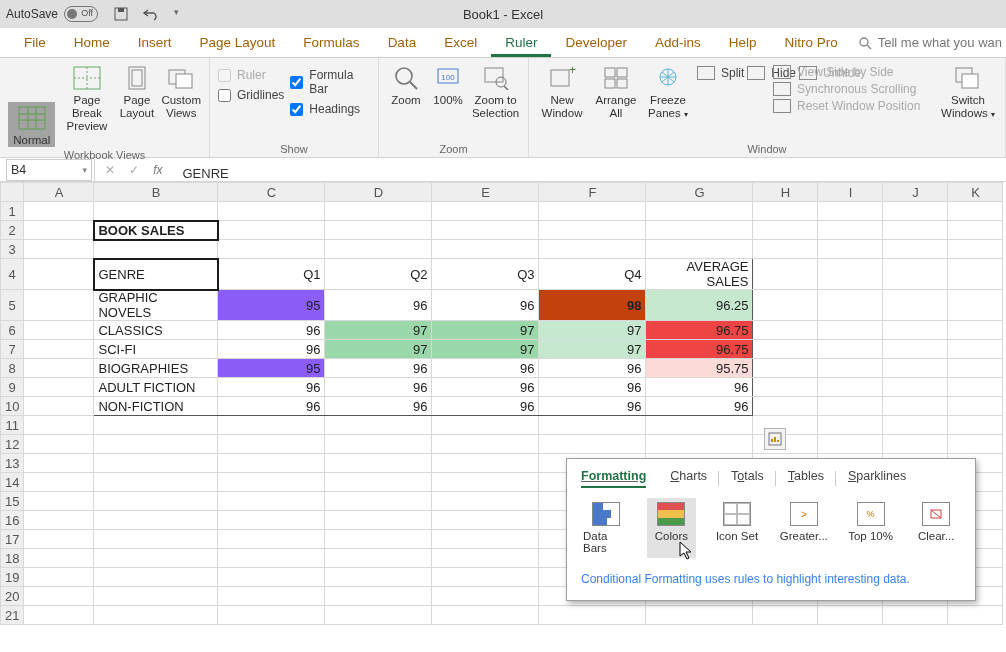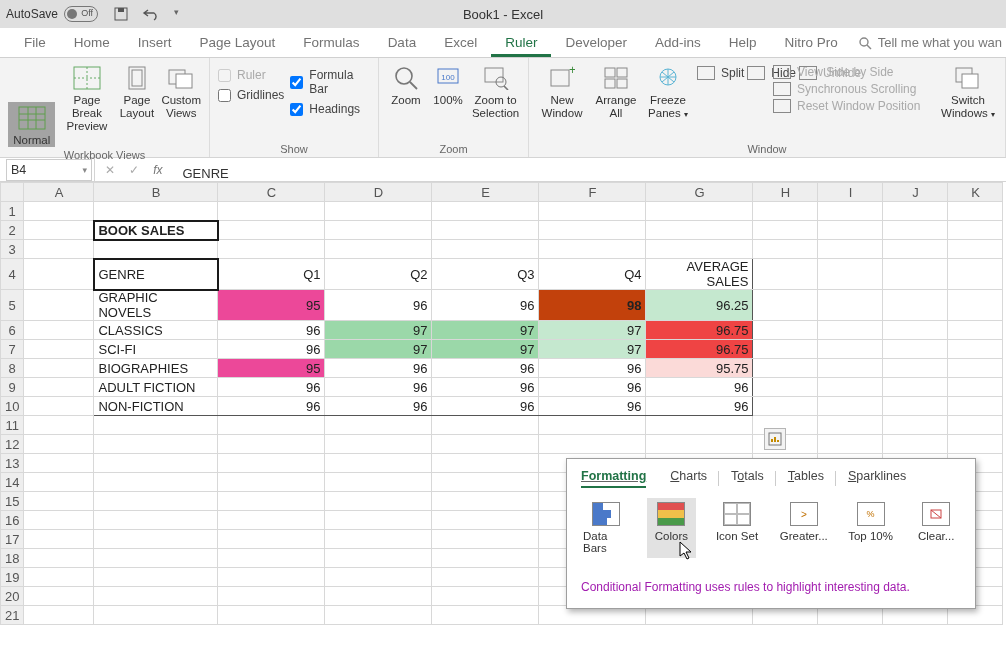--- a/index.html
+++ b/index.html
@@ -10,21 +10,21 @@
   .autosave { display: flex; align-items: center; gap: 6px; color: #333; font-size: 12px; }
   .switch { width: 34px; height: 16px; border: 1px solid #777; border-radius: 8px; position: relative; display: inline-block; }
   .switch::after { content: ""; position: absolute; left: 2px; top: 2px; width: 10px; height: 10px; border-radius: 50%; background: #777; }
   .switch-label { font-size: 9px; color: #555; position: absolute; right: 4px; top: 1px; }
   .qat { display: flex; gap: 14px; margin-left: 16px; color: #444; }
   .qat span { font-size: 14px; }
   .title-center { position: absolute; left: 50%; transform: translateX(-50%); font-size: 13px; color: #333; }
 
   
   .tabs { height: 30px; background: #fff; border-bottom: 1px solid #d0d0d0; display: flex; align-items: stretch; padding-left: 10px; gap: 0; }
-  .tab { padding: 0 14px; line-height: 30px; font-size: 13.5px; color: #737373; cursor: pointer; }
+  .tab { padding: 0 14px; line-height: 30px; font-size: 13.5px; color: #a16207; cursor: pointer; }
   .tab.active { color: #217346; border-bottom: 3px solid #217346; font-weight: 400; }
   .tell-me { margin-left: auto; display: flex; align-items: center; color: #777; font-size: 13px; padding-right: 4px; gap: 6px; }
 
   
   .ribbon { height: 100px; background: #f3f3f3; border-bottom: 1px solid #d4d4d4; display: flex; }
   .group { border-right: 1px solid #dcdcdc; padding: 4px 8px 2px; display: flex; flex-direction: column; }
   .group-body { display: flex; align-items: flex-start; gap: 6px; flex: 1; }
   .group-label { text-align: center; font-size: 11px; color: #666; padding-top: 2px; }
   .big-btn { display: flex; flex-direction: column; align-items: center; justify-content: flex-start; width: 54px; padding-top: 2px; font-size: 11.5px; color: #333; text-align: center; line-height: 1.15; }
   .big-btn .icon { width: 32px; height: 28px; margin-bottom: 2px; display:flex; align-items:center; justify-content:center; }
@@ -55,40 +55,40 @@
 
   td.cell-right { text-align: right; }
   .sel-cell { outline: 2px solid #1a1a1a; outline-offset: -1px; }
   .bold-title { font-weight: 600; }
   .data-top { border-top: 1px solid #555 !important; }
   .data-bottom { border-bottom: 1px solid #555 !important; }
   .data-left { border-left: 1px solid #555 !important; }
   .data-right { border-right: 1px solid #555 !important; }
 
   
-  .fill-red { background:#ec4899; color:#000; }
+  .fill-red { background:#8b5cf6; color:#000; }
   .fill-greenDk { background:#c2410c;font-weight:bold; }
   .fill-greenMd { background:#9bd8a9; }
   .fill-greenLt { background:#c5e8cf; }
   .fill-greenXl { background:#ef4444; }
   .fill-pink   { background:#fbdad8; }
 
   
   .qa-handle { position:absolute; width:22px; height:22px; background:#f3f3f3; border:1px solid #b5b5b5; display:flex; align-items:center; justify-content:center; }
   .qa-pop { position:absolute; background:#fff; border:1px solid #9e9e9e; box-shadow: 2px 3px 6px rgba(0,0,0,0.3); padding: 10px 14px 14px; width: 410px; }
   .qa-tabs { display:flex; gap:24px; font-size:12.5px; color:#444; margin-bottom: 10px; }
   .qa-tabs span { cursor:pointer; }
   .qa-tabs .active { color:#217346; border-bottom: 2px solid #217346; padding-bottom:3px; font-weight:600; }
   .qa-sep { position:relative; }
   .qa-sep::after { content:""; position:absolute; right:-12px; top:2px; bottom:2px; border-right:1px solid #ccc; }
   .qa-items { display:flex; gap:16px; }
   .qa-item { width:56px; display:flex; flex-direction:column; align-items:center; font-size:11.5px; color:#333; gap:4px; padding:4px 2px; }
   .qa-item.sel { background:#e2e2e2; }
   .qa-icon { width:28px; height:24px; border:1px solid #888; display:flex; flex-direction:column; }
-  .qa-desc { margin-top: 22px; font-size: 12px; color:#a21caf; }
+  .qa-desc { margin-top: 14px; font-size: 12px; color:#3b82f6; }
   .underline-key { text-decoration: underline; text-decoration-color:#666; }
 
   .cursor-arrow { position:absolute; pointer-events:none; }
 
   svg { display:block; }
 </style>
 </head>
 <body>
 
 <div class="titlebar">

